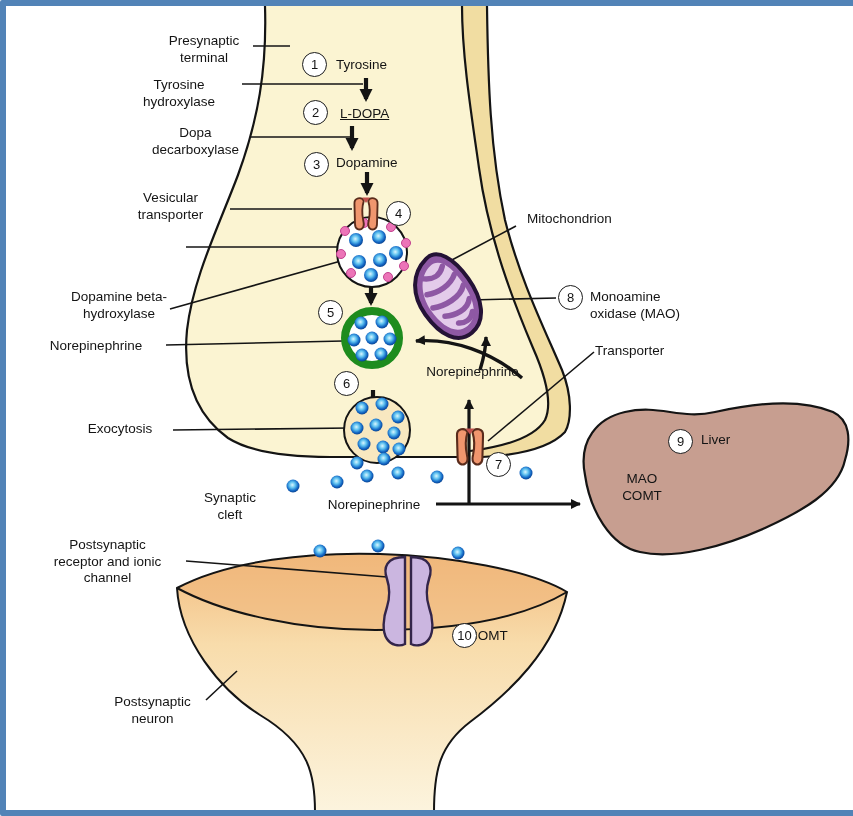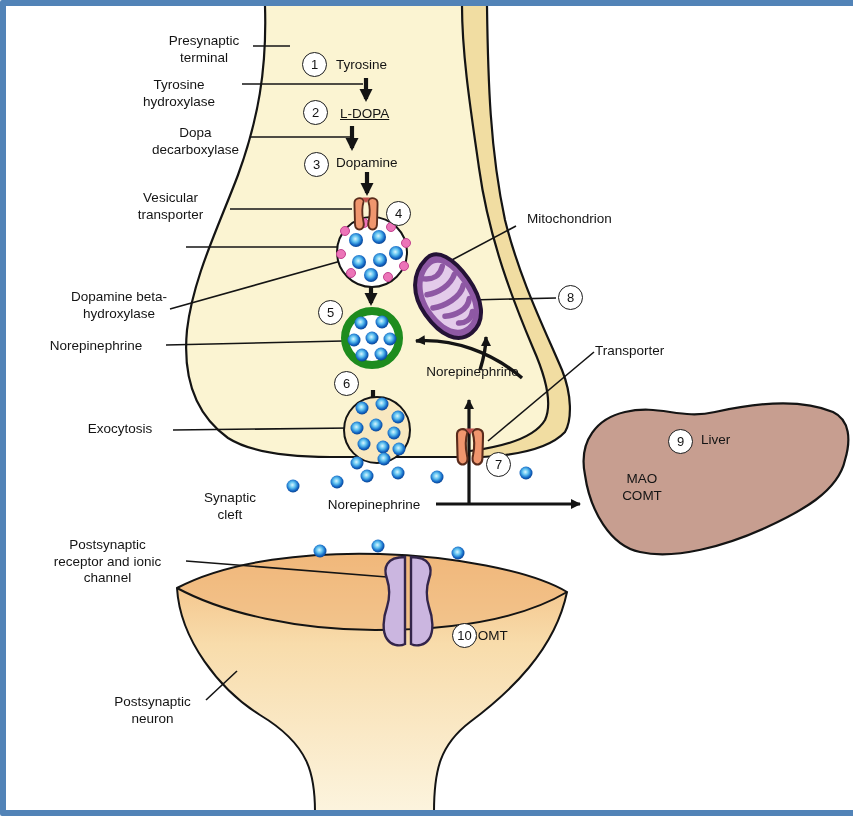--- a/index.html
+++ b/index.html
@@ -210,17 +210,19 @@
 <div class="stepc" style="left:318px;top:300px;">5</div>
 <div class="stepc" style="left:334px;top:371px;">6</div>
 <div class="stepc" style="left:486px;top:452px;">7</div>
 <div class="stepc" style="left:558px;top:285px;">8</div>
 <div class="stepc" style="left:668px;top:429px;">9</div>
 <div class="stepc" style="left:452px;top:623px;font-size:13px;">10</div>
 
 <div class="lbl left" style="left:336px;top:57px;width:80px;">Tyrosine</div>
 <div class="lbl left" style="left:340px;top:106px;width:80px;text-decoration:underline;">L-DOPA</div>
 <div class="lbl left" style="left:336px;top:155px;width:90px;">Dopamine</div>
+<div class="lbl left" style="left:590px;top:289px;width:120px;">Monoamine
+oxidase (MAO)</div>
 <div class="lbl left" style="left:701px;top:432px;width:60px;">Liver</div>
 <div class="lbl left" style="left:468px;top:628px;width:60px;">COMT</div>
 
 <div class="frame"></div>
 </div>
 
 </body></html>

